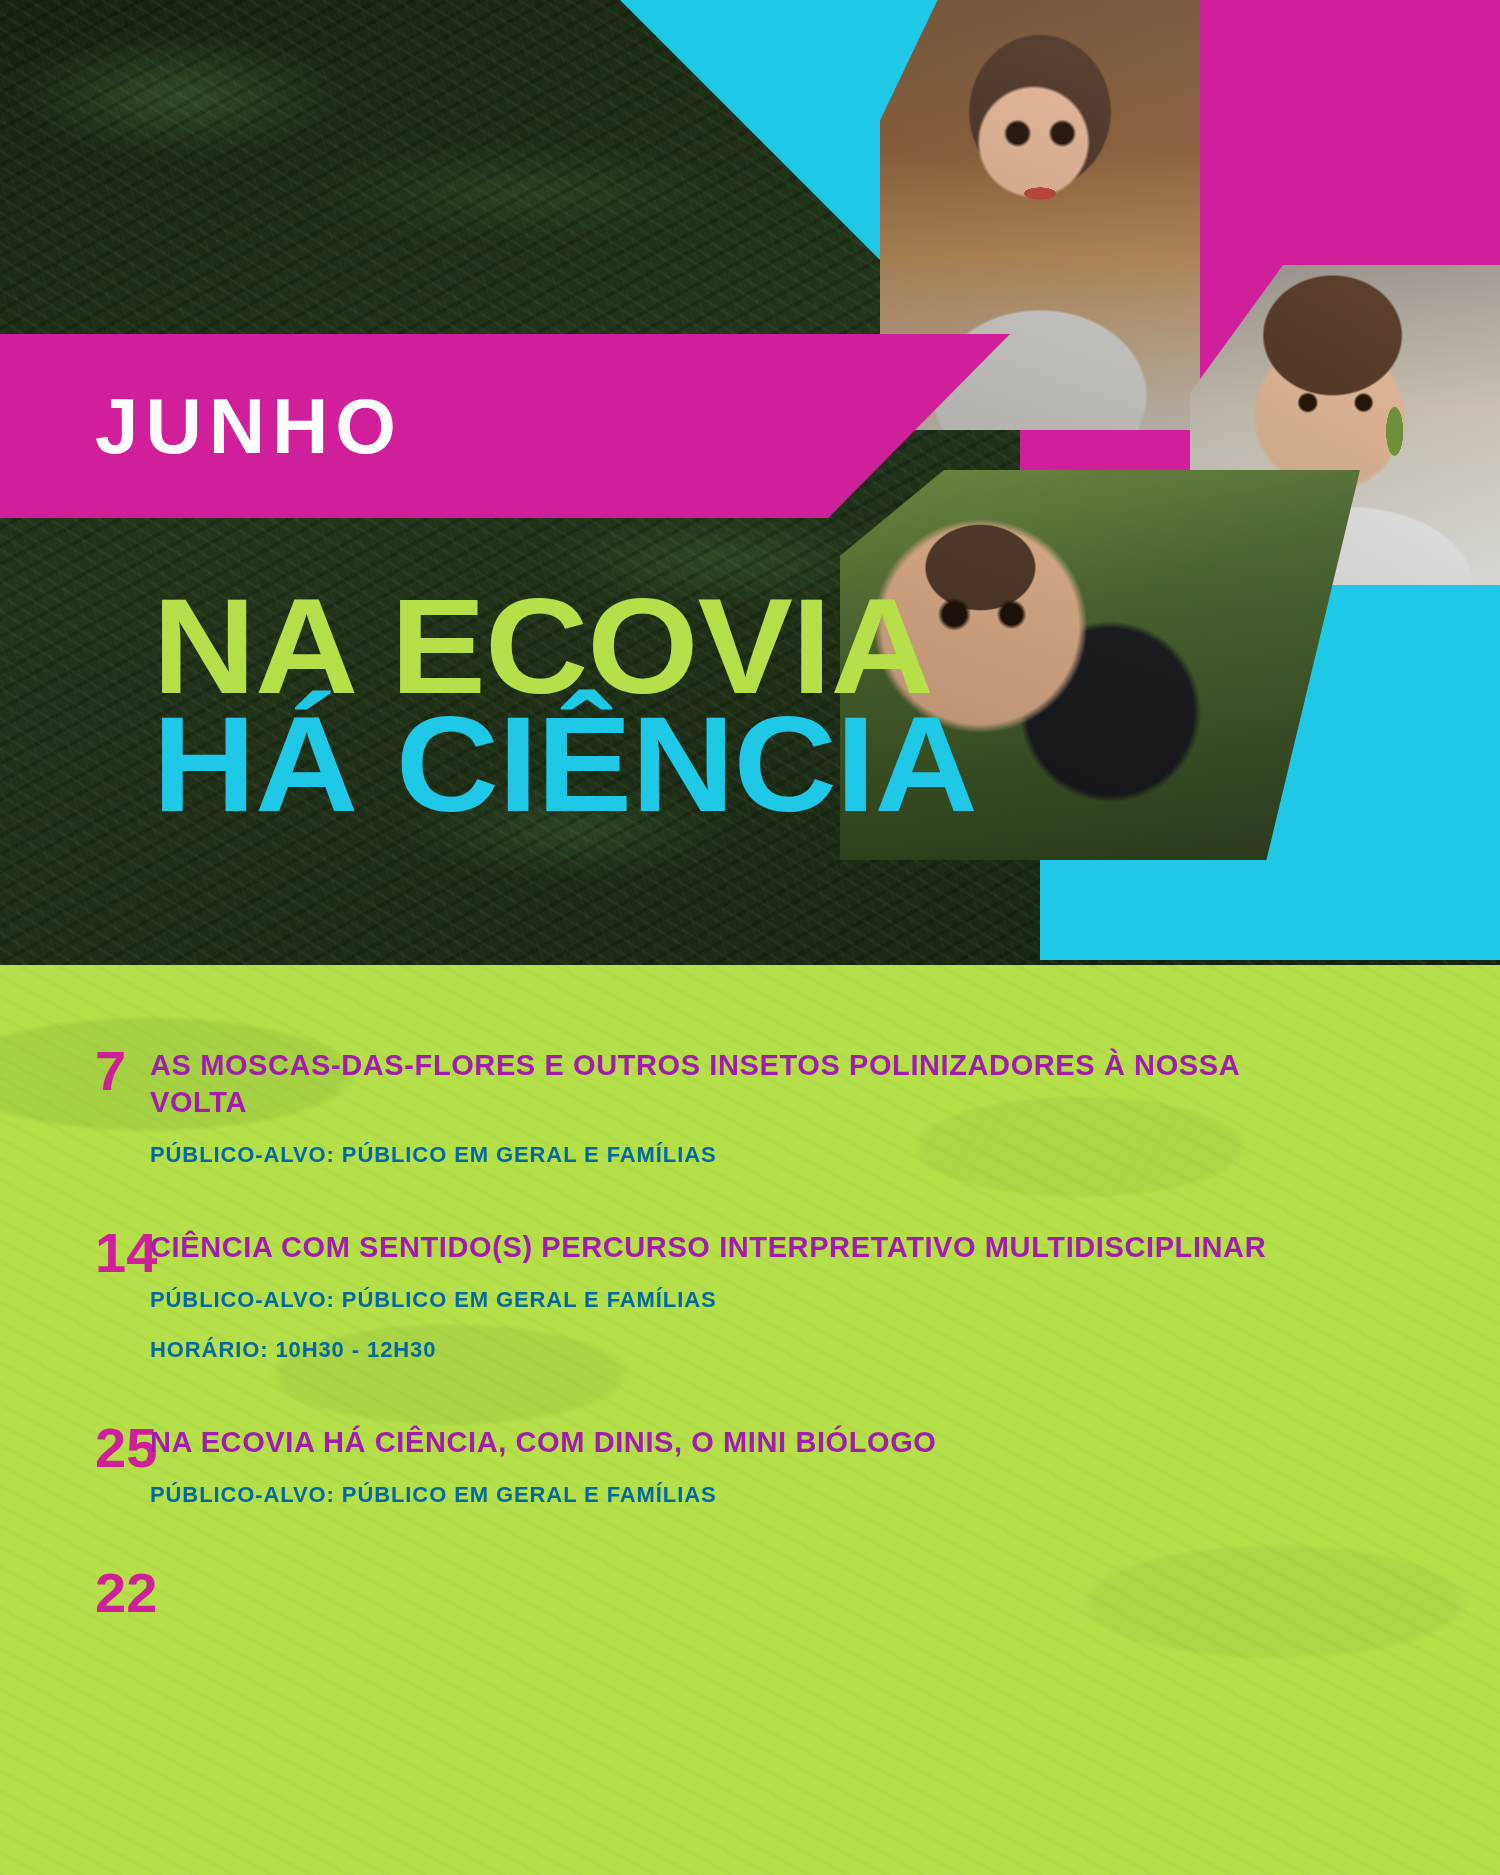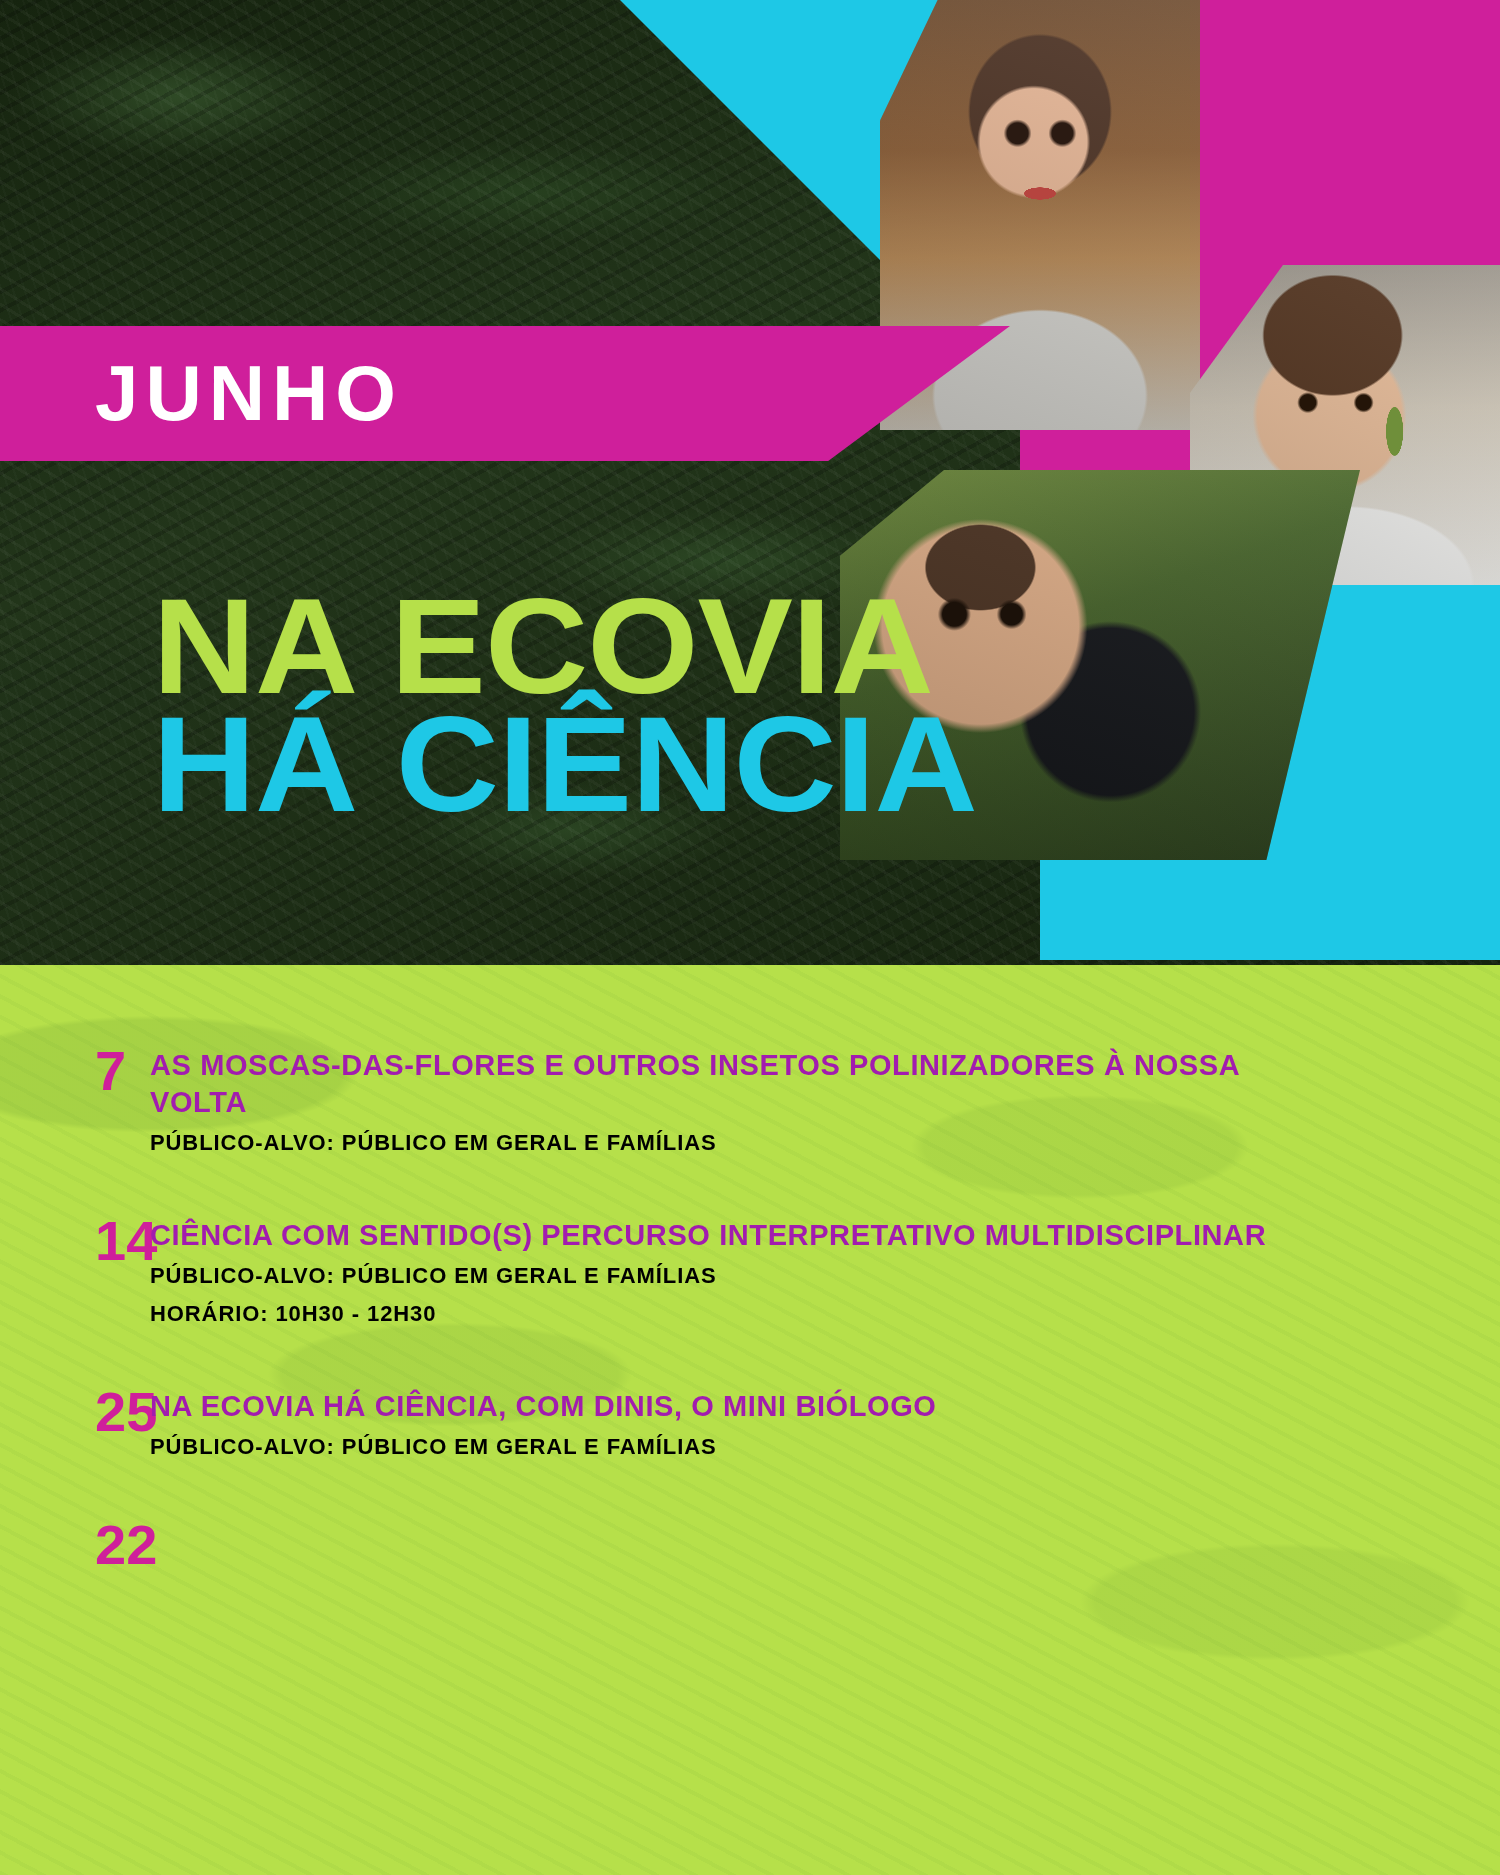--- a/index.html
+++ b/index.html
@@ -115,21 +115,21 @@
   .photo-man .ph::after{
     content:"";position:absolute;inset:0;
     background:
       radial-gradient(circle at 22% 37%, #1b1109 0 2.5%, rgba(0,0,0,0) 3.5%),
       radial-gradient(circle at 33% 37%, #1b1109 0 2.5%, rgba(0,0,0,0) 3.5%),
       linear-gradient(200deg, rgba(255,255,255,.06), rgba(0,0,0,.22));
   }
 
   
   .junho-band {
-    position:absolute; top:326px; left:0; width:1010px; height:135px;
+    position:absolute; top:334px; left:0; width:1010px; height:184px;
     background:#cf1f9b;
     clip-path:polygon(0 0, 100% 0, 82% 100%, 0 100%);
     display:flex; align-items:center;
   }
   .junho-text {
     color:#ffffff;
     font-size:78px;
     font-weight:bold;
     letter-spacing:7px;
     padding-left:95px;
@@ -186,27 +186,27 @@
   .event-title {
     color:#a21caf;
     font-weight:bold;
     font-size:29px;
     letter-spacing:.6px;
     line-height:1.28;
     text-transform:uppercase;
     max-width:1120px;
   }
   .event-meta {
-    color:#000000;
+    color:#0369a1;
     font-weight:bold;
     font-size:22px;
     letter-spacing:.9px;
     line-height:1.45;
     text-transform:uppercase;
-    margin-top:6px;
+    margin-top:18px;
   }
 </style>
 </head>
 <body>
 
 <div class="hero">
 
   <div class="fern"></div>
 
   <div class="shape-cyan-top"></div>

